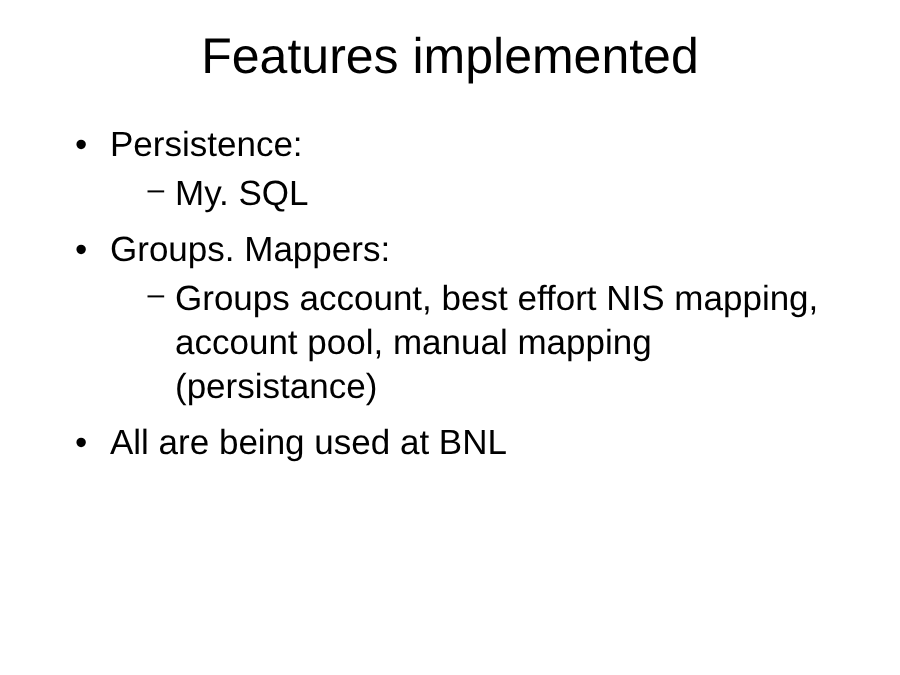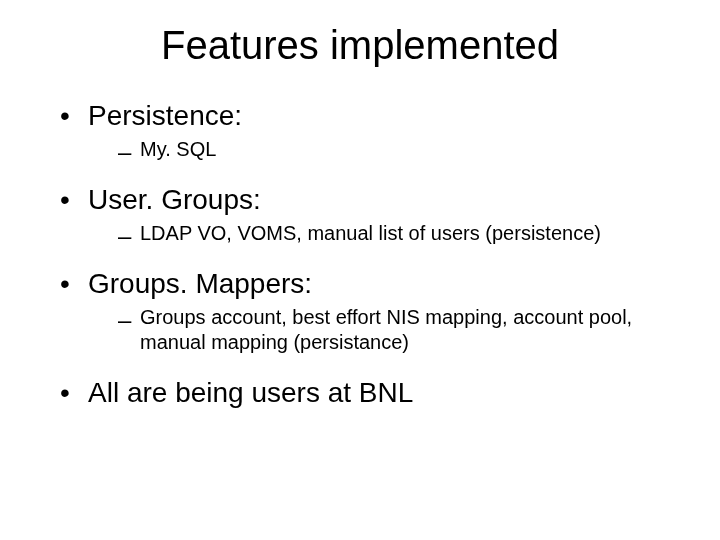--- a/index.html
+++ b/index.html
@@ -26,38 +26,38 @@
   ul.level1 {
     list-style: none;
     margin: 0;
     padding: 0 0 0 30px;
   }
   ul.level1 > li {
     position: relative;
     padding-left: 28px;
     font-size: 28px;
     line-height: 1.25;
-    margin: 20px 0 2px 0;
+    margin: 0 0 2px 0;
   }
   ul.level1 > li::before {
     content: "•";
     position: absolute;
     left: 0;
     top: 0;
     font-size: 28px;
   }
   ul.level2 {
     list-style: none;
     margin: 4px 0 10px 0;
     padding: 0 0 0 30px;
   }
   ul.level2 > li {
     position: relative;
     padding-left: 22px;
-    font-size: 20px;
+    font-size: 28px;
     line-height: 1.25;
     margin: 0 0 2px 0;
   }
   ul.level2 > li::before {
     content: "–";
     position: absolute;
     left: 0;
     top: 0;
     font-size: 24px;
   }
@@ -69,28 +69,22 @@
   <h1 class="title">Features implemented</h1>
 
   <ul class="level1">
     <li>
       <span>Persistence:</span>
       <ul class="level2">
         <li>My. SQL</li>
       </ul>
     </li>
     <li>
-      <span>User. Groups:</span>
-      <ul class="level2">
-        <li>LDAP VO, VOMS, manual list of users (persistence)</li>
-      </ul>
-    </li>
-    <li>
       <span>Groups. Mappers:</span>
       <ul class="level2">
         <li>Groups account, best effort NIS mapping, account pool, manual mapping (persistance)</li>
       </ul>
     </li>
     <li>
-      <span>All are being users at BNL</span>
+      <span>All are being used at BNL</span>
     </li>
   </ul>
 </div>
 
 </body></html>

